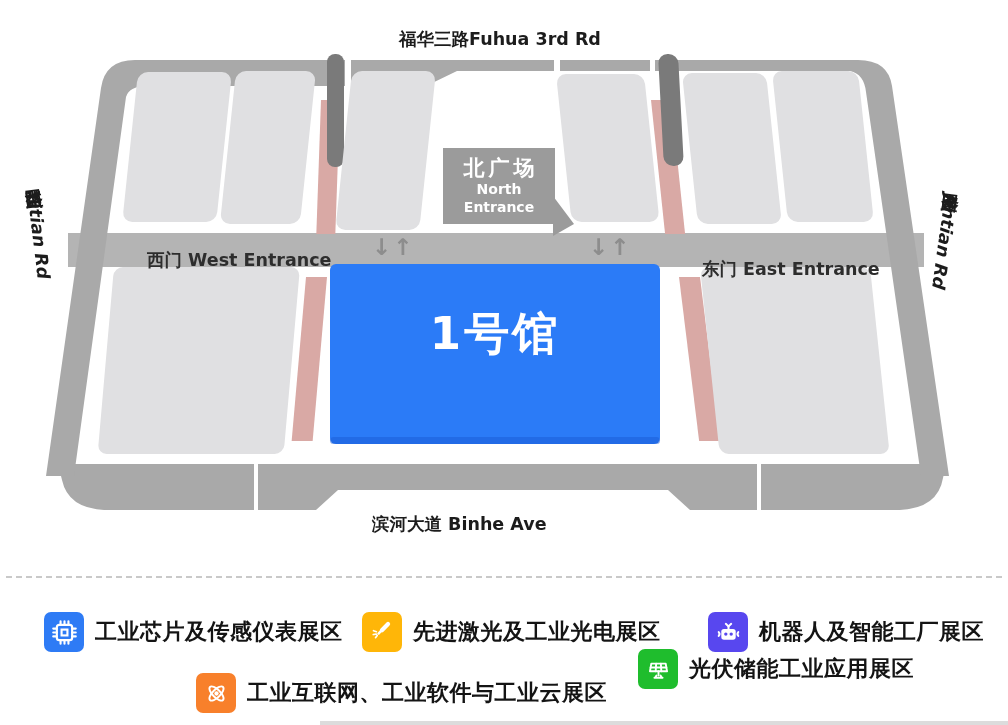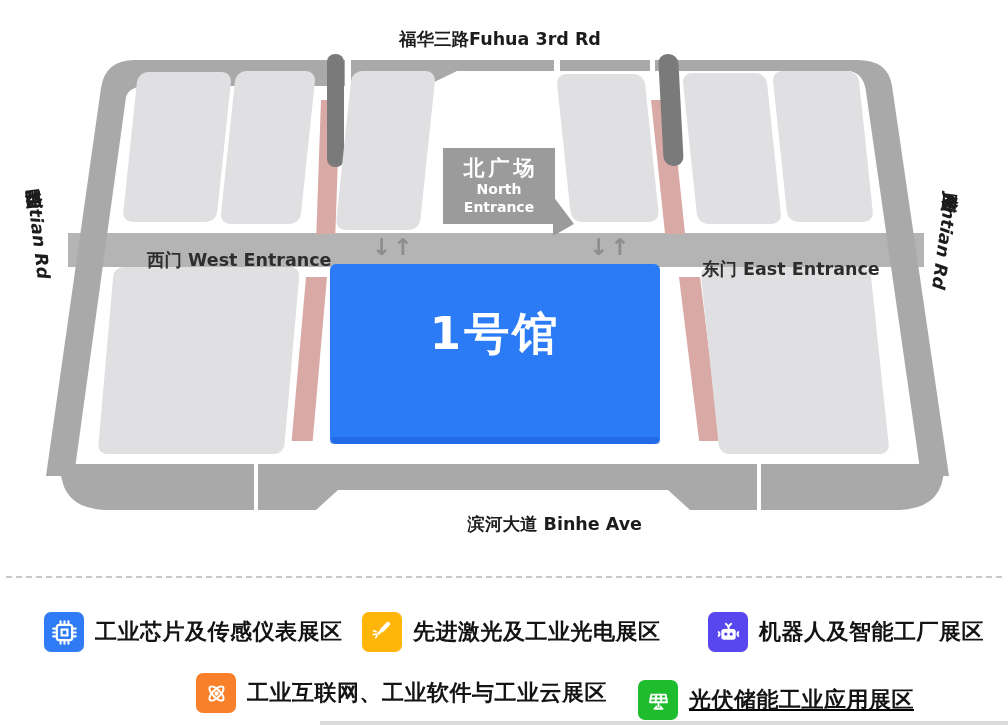--- a/index.html
+++ b/index.html
@@ -77,21 +77,21 @@
   <rect class="sk sk-r6" x="700" y="267" width="170" height="187" rx="9" fill="#e0e0e2"></rect>
 
   <rect x="330" y="264" width="330" height="180" rx="6" fill="#2b7bf7"></rect>
   <rect x="330" y="437" width="330" height="7" rx="3.5" fill="#1b5fd9" opacity="0.55"></rect>
 
   <polygon points="553,196 574,224 553,236" fill="#9b9b9b"></polygon>
 </svg>
 
 <div class="abs road-label" style="left:350px;top:27px;width:300px;text-align:center;">福华三路Fuhua 3rd Rd</div>
 
-<div class="abs road-label" style="left:342px;top:512px;width:300px;text-align:right;">滨河大道 Binhe Ave</div>
+<div class="abs road-label" style="left:372px;top:512px;width:300px;text-align:left;">滨河大道 Binhe Ave</div>
 
 <div class="abs v-label v-left" style="left:28px;top:176px;">
   <span>益田路</span><span class="en">Yitian Rd</span>
 </div>
 
 <div class="abs v-label v-right" style="left:936px;top:180px;">
   <span>金田路</span><span class="en">Jintian Rd</span>
 </div>
 
 <div class="abs entrance-label" style="left:147px;top:248px;">西门 West Entrance</div>
@@ -159,21 +159,21 @@
         <g fill="none" stroke="#fff" stroke-width="1.7">
       <ellipse cx="12" cy="12" rx="8.2" ry="3.4" transform="rotate(45 12 12)"></ellipse>
       <ellipse cx="12" cy="12" rx="8.2" ry="3.4" transform="rotate(-45 12 12)"></ellipse>
     </g>
         <circle cx="12" cy="12" r="1.9" fill="#fff"></circle>
       </svg>
   </div>
   <div class="legend-label">工业互联网、工业软件与工业云展区</div>
 </div>
 
-<div class="legend-item" style="left:638px;top:680px;text-decoration:underline;">
+<div class="legend-item" style="left:638px;top:649px;">
   <div class="legend-icon" style="background-color: rgb(31, 189, 45); color: rgb(31, 189, 45);">
     <svg viewBox="0 0 24 24">
         <g fill="none" stroke="#fff" stroke-width="1.7" stroke-linecap="round" stroke-linejoin="round">
       <path d="M5.6 6.8 H18.4 L19.6 13.6 H4.4 Z"></path>
       <path d="M9.9 6.8 L9.5 13.6 M14.1 6.8 L14.5 13.6 M5 10.2 H19"></path>
       <path d="M12 13.6 V17.4"></path>
       <path d="M10.2 17.4 L9 19.4 M13.8 17.4 L15 19.4 M8.4 19.4 H15.6"></path>
     </g>
       </svg>
   </div>

